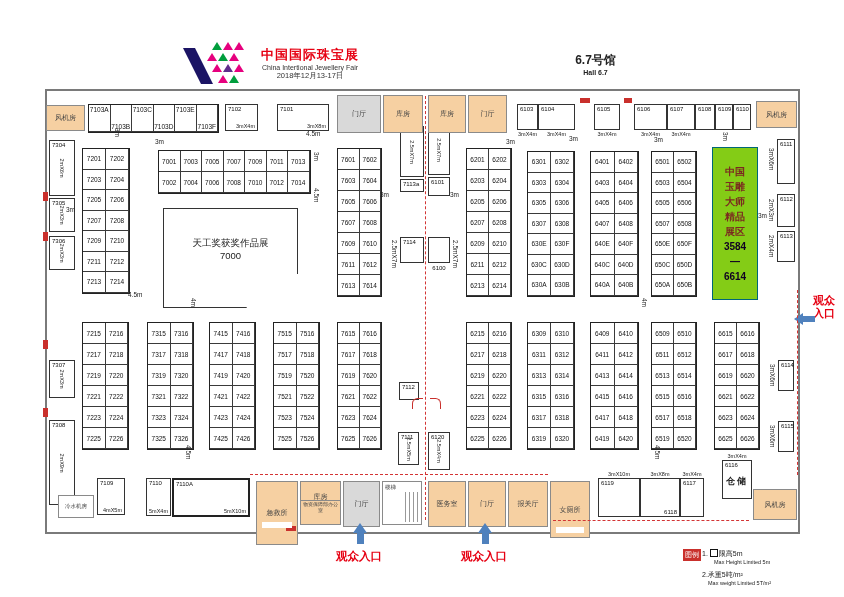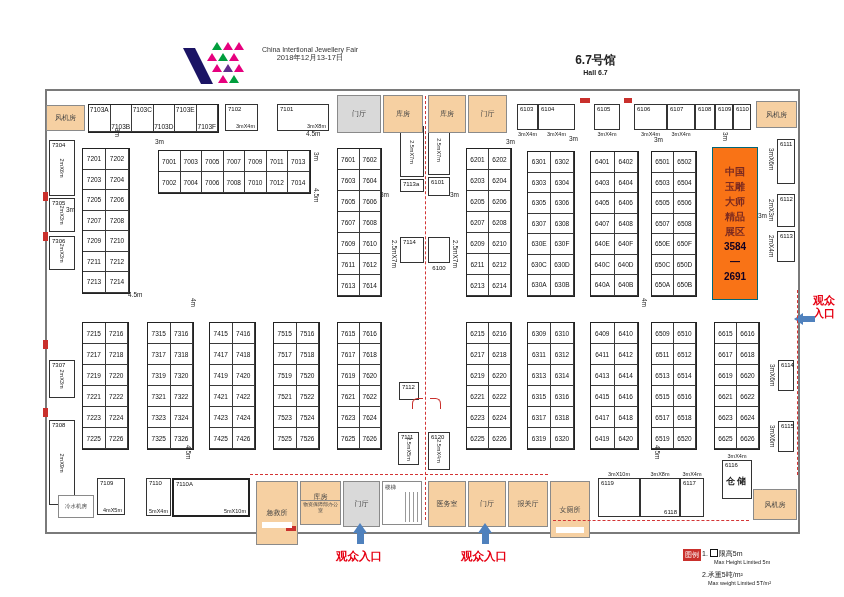--- a/index.html
+++ b/index.html
@@ -86,20 +86,21 @@
       <polygon points="40,11 45,19 35,19" fill="#009e3d"></polygon>
       <polygon points="51,11 56,19 46,19" fill="#e6007e"></polygon>
       <polygon points="34,22 39,30 29,30" fill="#e6007e"></polygon>
       <polygon points="45,22 50,30 40,30" fill="#5f2d8c"></polygon>
       <polygon points="56,22 61,30 51,30" fill="#e6007e"></polygon>
       <polygon points="40,33 45,41 35,41" fill="#e6007e"></polygon>
       <polygon points="51,33 56,41 46,41" fill="#009e3d"></polygon>
     </svg>
   </div>
   <div class="abs" style="left:250px;top:46px;width:120px;text-align:center;">
+    <div class="brand-cn">中国国际珠宝展</div>
     <div class="brand-en">China Intertional Jewellery Fair</div>
     <div class="brand-date">2018年12月13-17日</div>
   </div>
   <div class="abs" style="left:558px;top:52px;width:75px;text-align:center;">
     <div class="hall-cn">6.7号馆</div>
     <div class="hall-en">Hall 6.7</div>
   </div>
 
   <div class="hall-wall" style="left:45px;top:89px;width:751px;height:441px;"></div>
 
@@ -539,29 +540,33 @@
       </div>
       <div class="room o" style="left: 508px; top: 481px; width: 40px; height: 46px;">
         <div class="">报关厅</div>
       </div>
       <div class="room o" style="left: 550px; top: 481px; width: 40px; height: 57px;">
         <div class="">女厕所</div>
       </div>
       <div class="room w" style="left: 58px; top: 495px; width: 36px; height: 23px;">
         <div class="">冷水机房</div>
       </div>
-      <div class="jade" style="left: 712px; top: 147px; width: 46px; height: 153px; background: #f97316;">
+      <div class="tiangong" style="left: 163px; top: 208px; width: 135px; height: 100px;">
+        <div class="">天工奖获奖作品展</div>
+        <div class="">7000</div>
+      </div>
+      <div class="jade" style="left: 712px; top: 147px; width: 46px; height: 153px; background: #84cc16;">
         <div class="">中国</div>
         <div class="">玉雕</div>
         <div class="">大师</div>
         <div class="">精品</div>
         <div class="">展区</div>
         <div class="num">3584</div>
         <div class="num">—</div>
-        <div class="num">2691</div>
+        <div class="num">6614</div>
       </div>
       <div class="dimlab" style="left: 155px; top: 138px;">3m</div>
       <div class="dimlab" style="left: 306px; top: 130px;">4.5m</div>
       <div class="dimlab" style="left: 506px; top: 138px;">3m</div>
       <div class="dimlab" style="left: 569px; top: 135px;">3m</div>
       <div class="dimlab" style="left: 654px; top: 136px;">3m</div>
       <div class="dimlab v" style="left: 722px; top: 132px;">3m</div>
       <div class="dimlab v" style="left: 114px; top: 128px;">3m</div>
       <div class="dimlab" style="left: 66px; top: 206px;">3m</div>
       <div class="dimlab v" style="left: 313px; top: 152px;">3m</div>

